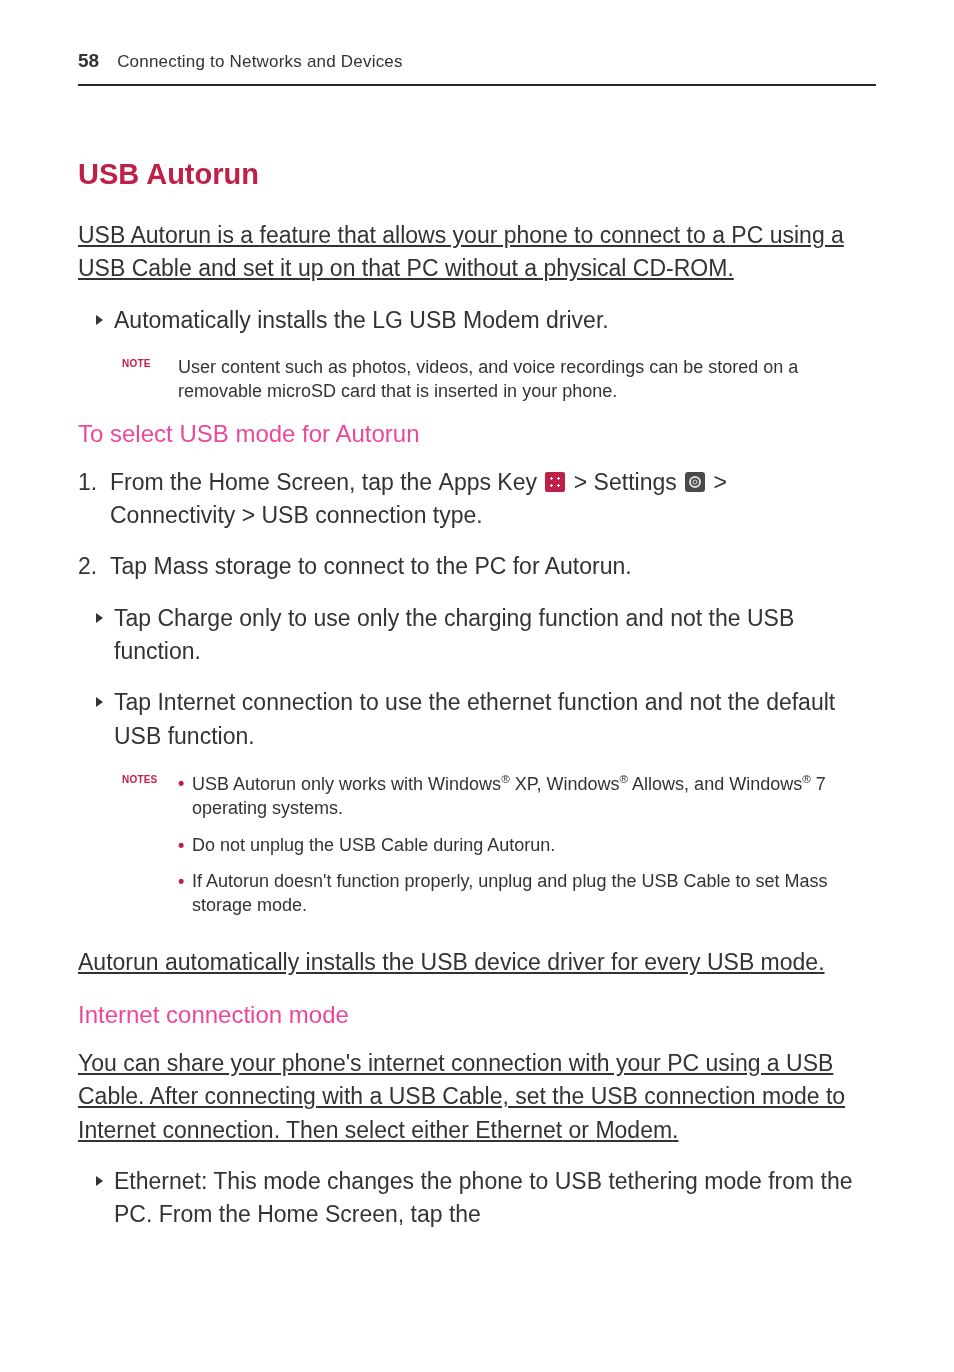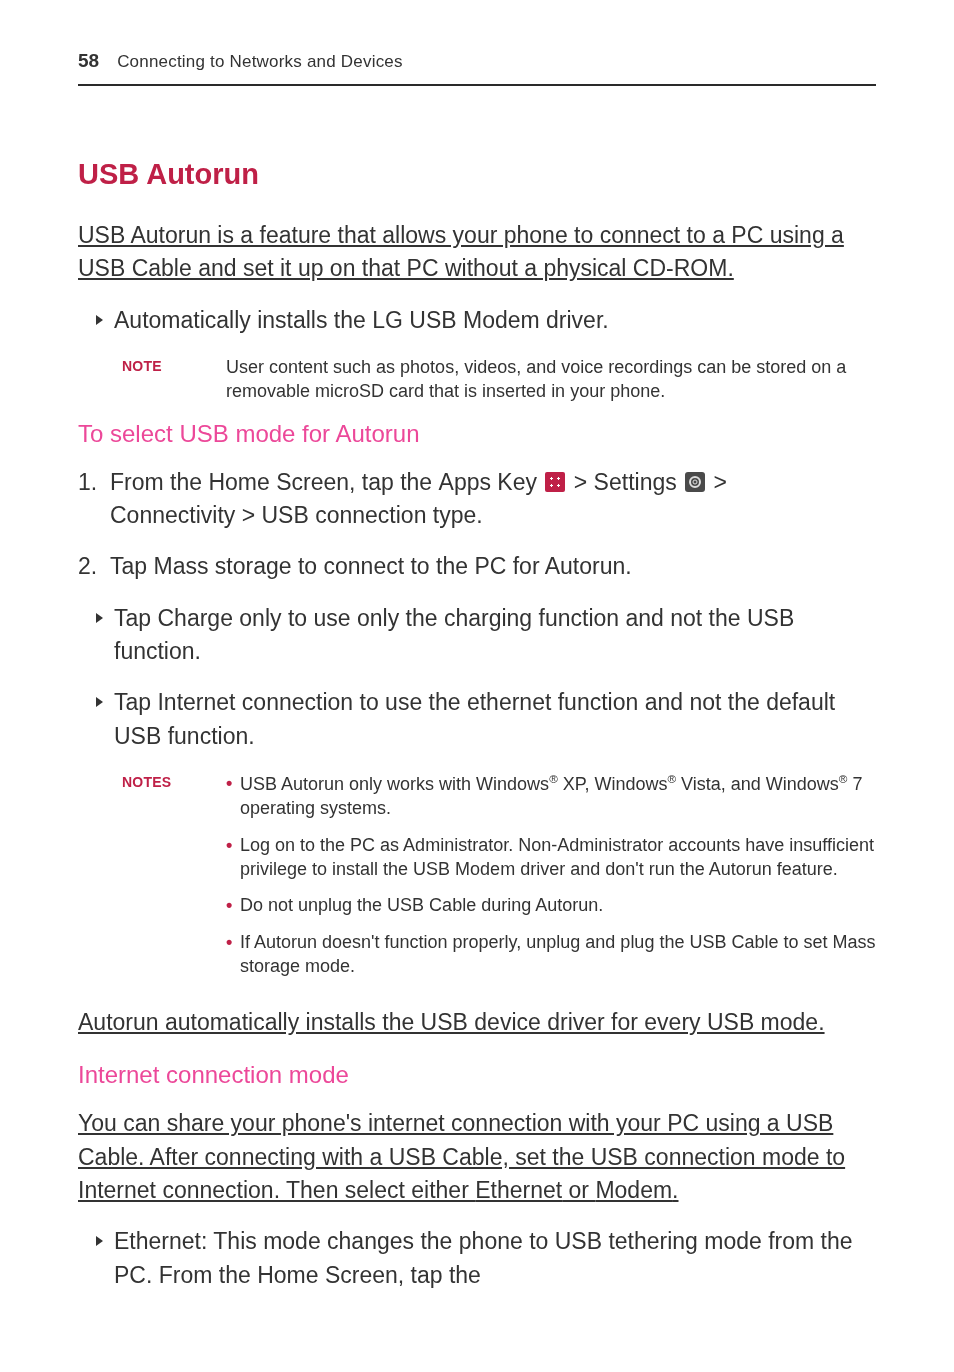--- a/index.html
+++ b/index.html
@@ -92,26 +92,26 @@
     .note-block {
       display: flex;
       margin-left: 44px;
       margin-bottom: 16px;
       font-size: 18px;
       line-height: 1.35;
     }
     .note-label {
       color: #bf2047;
       font-weight: 700;
-      font-size: 14px;
+      font-size: 10px;
       min-width: 56px;
       padding-top: 2px;
       letter-spacing: 0.2px;
     }
-    .note-content { flex: 1; color: #333; margin-left: 48px; }
+    .note-content { flex: 1; color: #333; }
     .note-bullets { list-style: none; }
     .note-bullets li {
       position: relative;
       padding-left: 14px;
       margin-bottom: 12px;
     }
     .note-bullets li::before {
       content: "•";
       position: absolute;
       left: 0;
@@ -211,23 +211,22 @@
     <li class="arrow-bullet">
       <span>Tap </span><span class="bold">Internet connection</span><span> to use the ethernet function and not the default USB function.</span>
     </li>
   </ul>
 
   <div class="note-block">
     <span class="note-label">NOTES</span>
     <div class="note-content">
       <ul class="note-bullets">
         <li>
-          <span>USB Autorun only works with Windows</span><sup>®</sup><span> XP, Windows</span><sup>®</sup><span> Vista, and Windows</span><sup>®</sup><span> 7 operating systems.</span>
+          <span>USB Autorun only works with Windows</span><sup>®</sup><span> XP, Windows</span><sup>®</sup><span> Allows, and Windows</span><sup>®</sup><span> 7 operating systems.</span>
         </li>
-        <li>Log on to the PC as Administrator. Non-Administrator accounts have insufficient privilege to install the USB Modem driver and don't run the Autorun feature.</li>
         <li>Do not unplug the USB Cable during Autorun.</li>
         <li>If Autorun doesn't function properly, unplug and plug the USB Cable to set Mass storage mode.</li>
       </ul>
     </div>
   </div>
 
   <p class="body-text">Autorun automatically installs the USB device driver for every USB mode.</p>
 
   <h2 class="h2" style="margin-top:22px;">Internet connection mode</h2>
 

